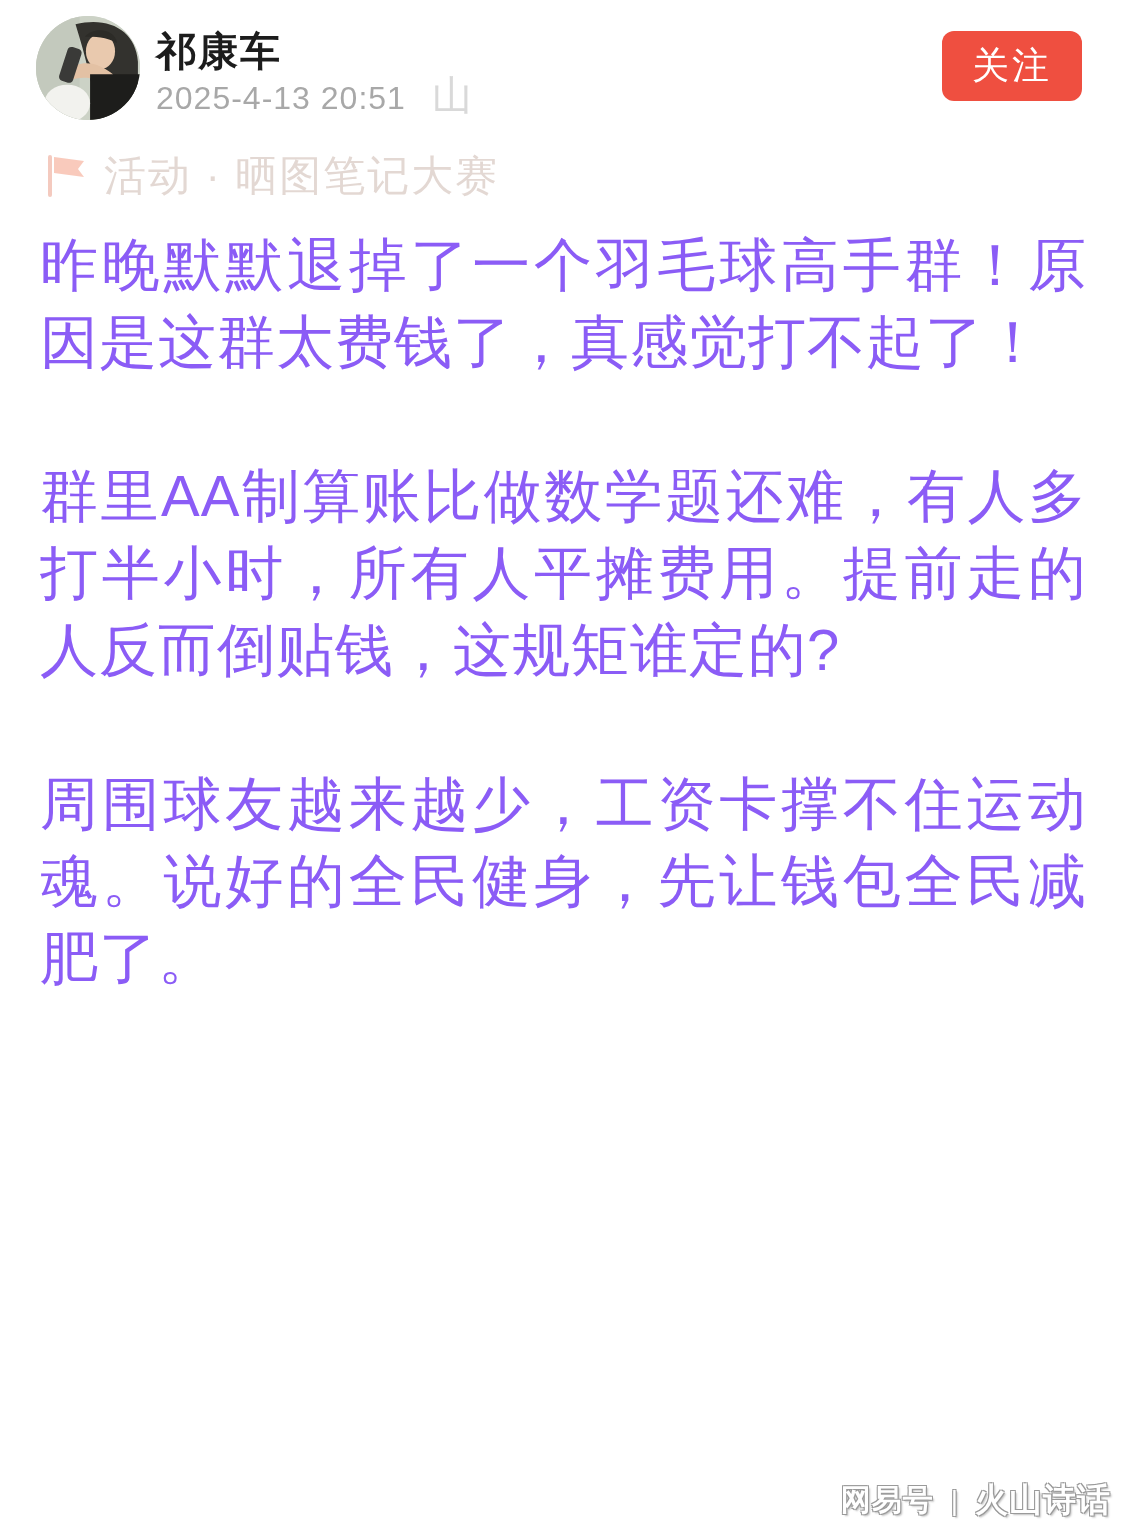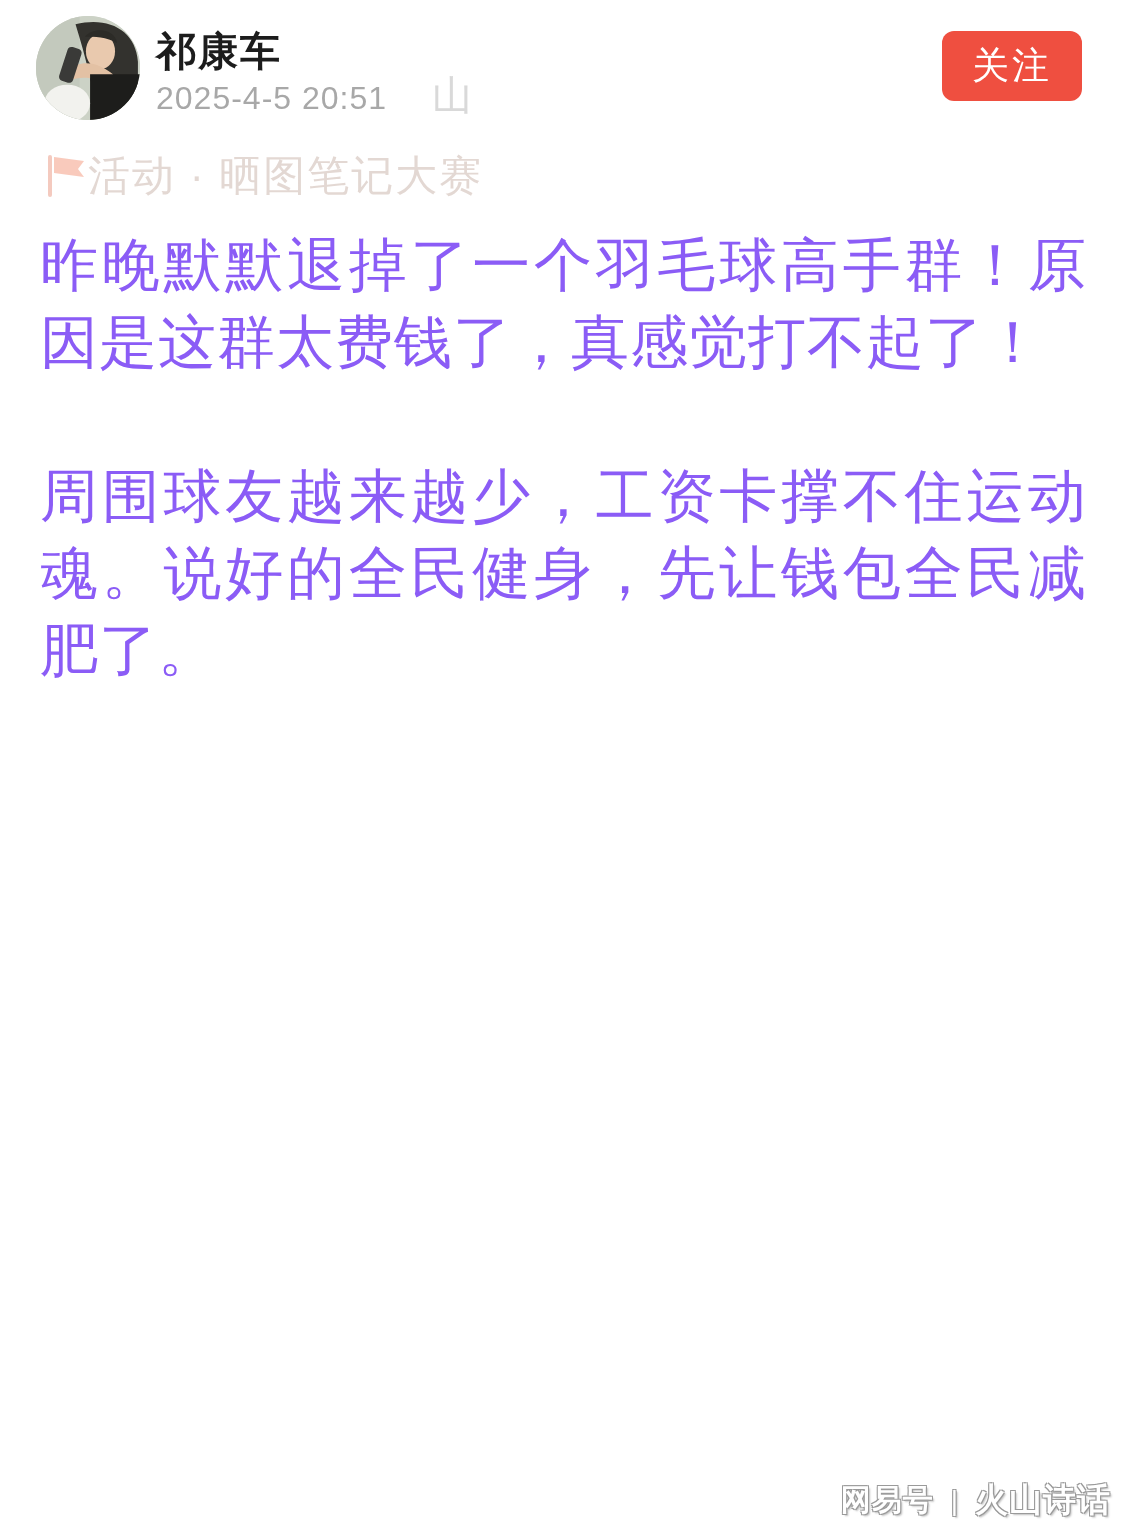--- a/index.html
+++ b/index.html
@@ -46,21 +46,21 @@
     background: #EF4F40;
     border: none; border-radius: 12px;
     color: #ffffff; font-size: 37px; font-weight: 500;
     letter-spacing: 3px;
     display: flex; align-items: center; justify-content: center;
     font-family: inherit; cursor: pointer;
   }
   
   .activity {
     position: absolute; left: 44px; top: 140px;
-    display: flex; align-items: center; gap: 0;
+    display: flex; align-items: center; gap: 16px;
     cursor: pointer;
   }
   .activity .flag { width: 44px; height: 46px; opacity: 0.35; }
   .activity .label {
     font-size: 42px;
     color: rgba(186, 158, 146, 0.40);
     letter-spacing: 2px;
   }
   
   .article {
@@ -106,36 +106,37 @@
         <ellipse cx="62" cy="34" rx="14" ry="17" fill="#e9c9ae"></ellipse>
         <path d="M47 20 C55 10 76 12 78 26 C68 20 56 20 47 20 Z" fill="#2c2b27"></path>
         <path d="M30 52 C45 40 62 46 74 56 L70 66 C56 58 42 58 32 62 Z" fill="#e3c1a4"></path>
         <rect x="52" y="56" width="48" height="44" fill="#1d1d1b"></rect>
         <ellipse cx="30" cy="84" rx="22" ry="18" fill="#f2f2ee"></ellipse>
         <rect x="26" y="30" width="14" height="34" rx="4" transform="rotate(18 33 47)" fill="#3a3a38"></rect>
       </svg>
     </div>
 
     <div class="username">祁康车</div>
-    <div class="timestamp">2025-4-5 20:51</div>
+    <div class="timestamp">2025-4-13 20:51</div>
     <div class="faint-hill">山</div>
 
     <button class="follow-btn">关注</button>
   </div>
 
   <div class="activity">
     <svg class="flag" viewBox="0 0 44 46" aria-hidden="true">
       <rect x="4" y="2" width="4" height="42" rx="2" fill="#e06a4a"></rect>
       <path d="M10 4 L40 8 L34 16 L40 24 L10 20 Z" fill="#ef6a42"></path>
     </svg>
     <span class="label">活动 · 晒图笔记大赛</span>
   </div>
 
   <div class="article">
     <p>昨晚默默退掉了一个羽毛球高手群！原因是这群太费钱了，真感觉打不起了！</p>
+    <p>群里AA制算账比做数学题还难，有人多打半小时，所有人平摊费用。提前走的人反而倒贴钱，这规矩谁定的?</p>
     <p>周围球友越来越少，工资卡撑不住运动魂。说好的全民健身，先让钱包全民减肥了。</p>
   </div>
 
   <div class="watermark">
     <span class="brand">网易号</span>
     <span class="sep">|</span>
     <span class="channel">火山诗话</span>
   </div>
 
 </div>

